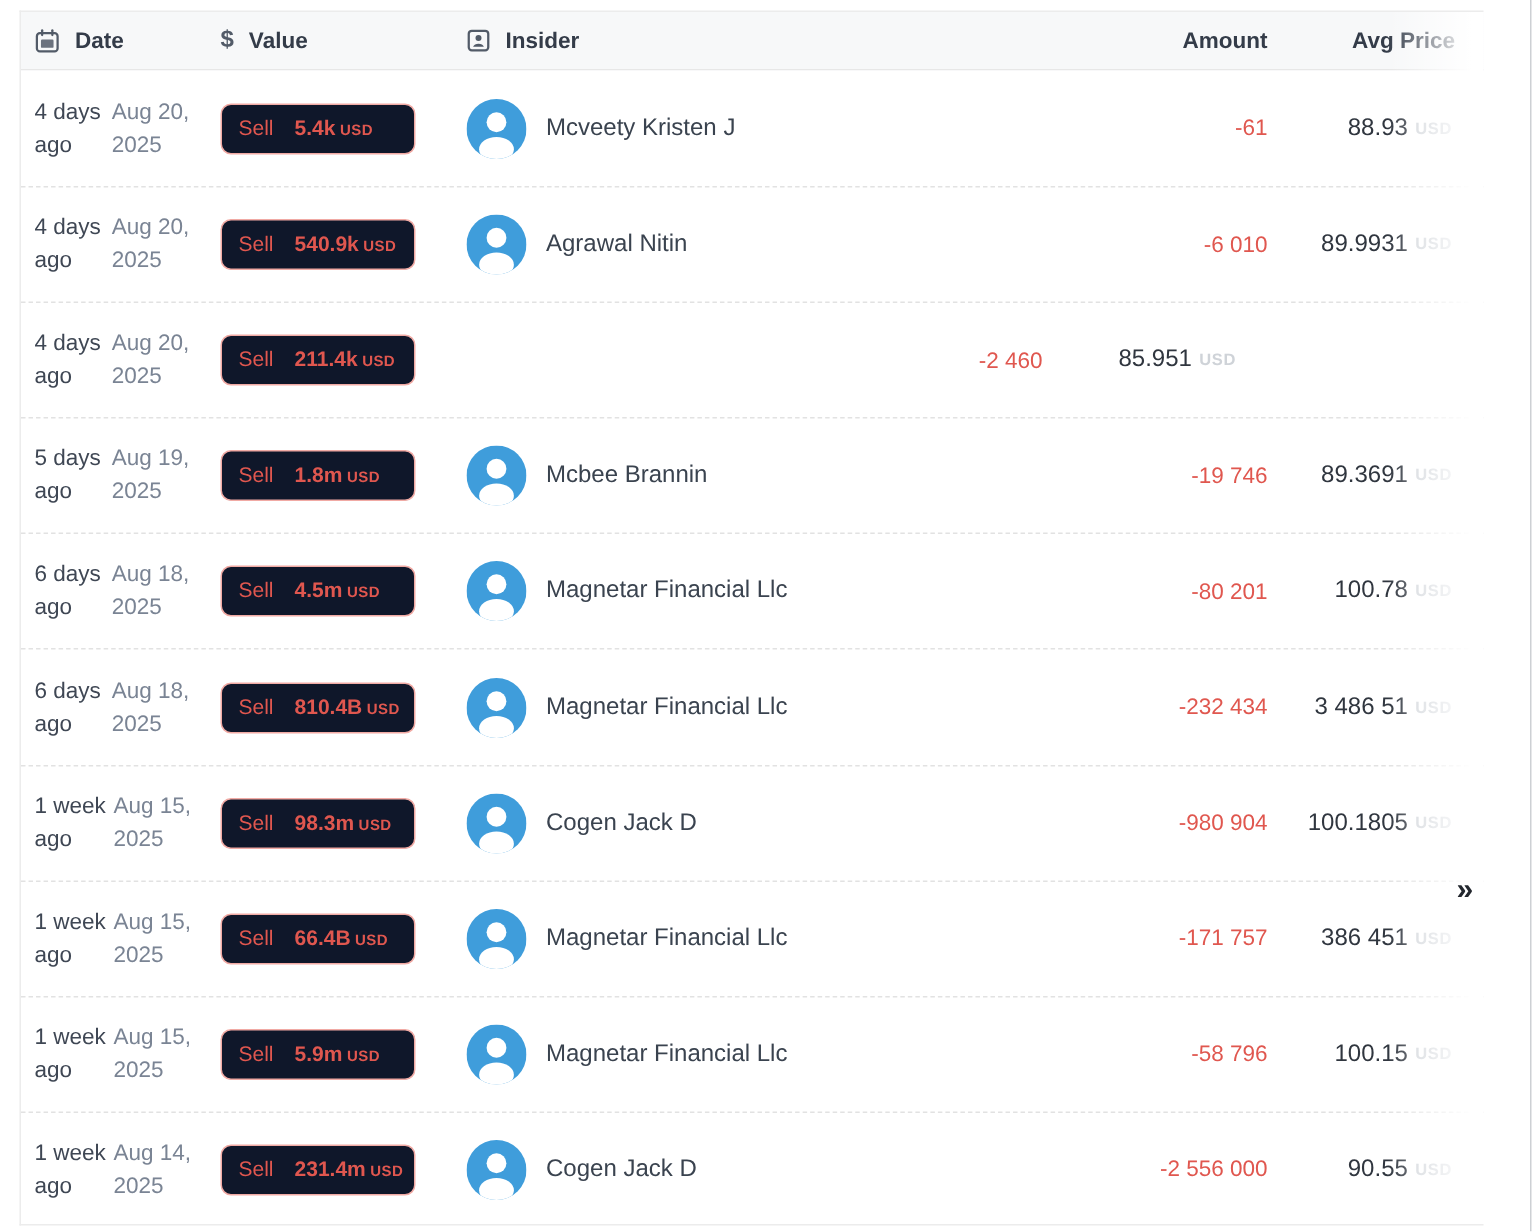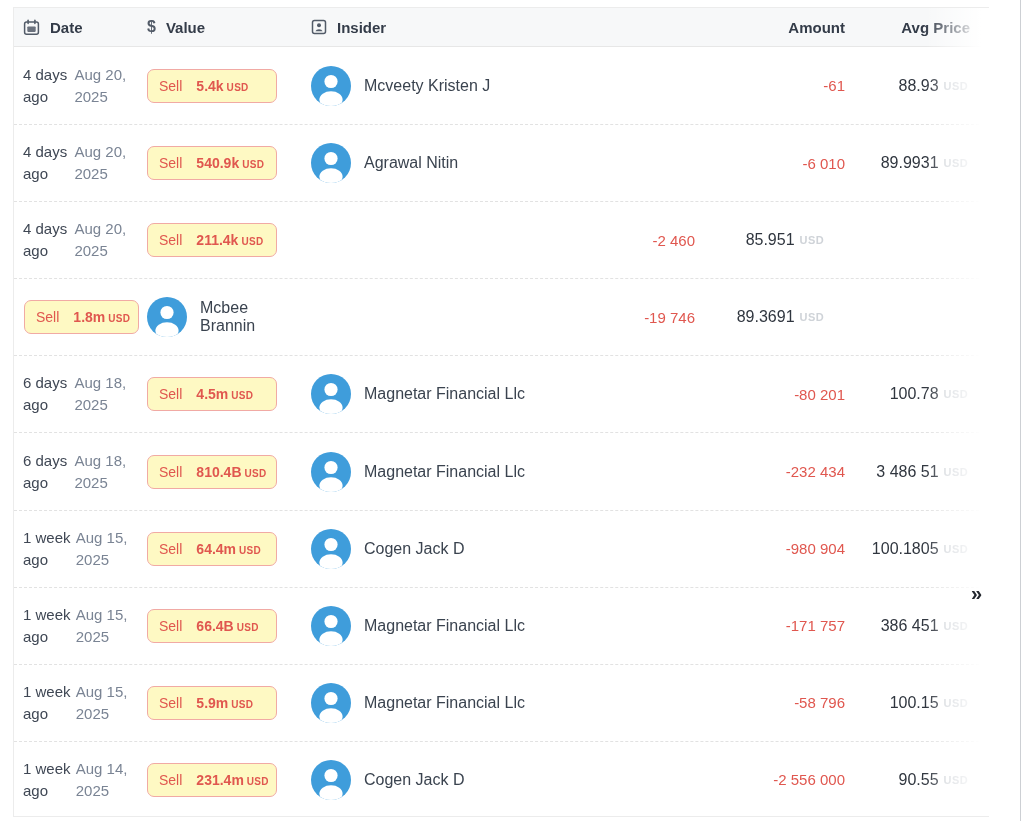--- a/index.html
+++ b/index.html
@@ -50,21 +50,21 @@
   .cell{display:flex;align-items:center;}
   .c-date-cell{flex-direction:row;align-items:flex-start;justify-content:center;padding-left:9px;line-height:22px;}
   .date-rel{font-size:15px;color:#3f4754;}
   .date-abs{font-size:15px;color:#7a8494;}
   .c-value-cell{padding-left:10px;}
   .sell-badge{
     width:130px;box-sizing:border-box;
     border:1px solid #f1aaa4;border-radius:7px;
     padding:7px 8px 7px 11px;
     display:flex;align-items:baseline;gap:14px;
-    background:#fef9c3;
+    background:#0f172a;
   }
   .sell-label{font-size:14px;color:#e0574f;}
   .sell-value{font-size:14px;font-weight:700;color:#e0574f;}
   .sell-cur{font-size:10px;font-weight:700;color:#e0574f;margin-left:3px;letter-spacing:.3px;}
   .c-insider-cell{padding-left:10px;gap:13px;}
   .avatar{width:40px;height:40px;flex:0 0 40px;}
   .insider-name{font-size:16px;color:#3a434f;}
   .c-amount-cell{justify-content:flex-end;font-size:15px;color:#e0574f;}
   .c-price-cell{justify-content:flex-end;padding-right:21px;}
   .price-num{font-size:16px;color:#30363f;}
@@ -210,20 +210,24 @@
         <div class="cell c-amount-cell">
           <span>-2 460</span>
         </div>
         <div class="cell c-price-cell">
           <span class="price-num">85.951</span>
           <span class="price-cur">USD</span>
         </div>
       </div>
 
       <div class="grid-row row">
+        <div class="cell c-date-cell">
+          <span class="date-rel">5 days ago</span>
+          <span class="date-abs">Aug 19, 2025</span>
+        </div>
         <div class="cell c-value-cell">
           <span class="sell-badge">
             <span class="sell-label">Sell</span>
             <span class="sell-value-wrap"><span class="sell-value">1.8m</span><span class="sell-cur">USD</span></span>
           </span>
         </div>
         <div class="cell c-insider-cell">
           <span class="avatar">
             <svg width="40" height="40" viewBox="0 0 40 40">
               <defs></defs>
@@ -315,21 +319,21 @@
       </div>
 
       <div class="grid-row row">
         <div class="cell c-date-cell">
           <span class="date-rel">1 week ago</span>
           <span class="date-abs">Aug 15, 2025</span>
         </div>
         <div class="cell c-value-cell">
           <span class="sell-badge">
             <span class="sell-label">Sell</span>
-            <span class="sell-value-wrap"><span class="sell-value">64.4m</span><span class="sell-cur">USD</span></span>
+            <span class="sell-value-wrap"><span class="sell-value">98.3m</span><span class="sell-cur">USD</span></span>
           </span>
         </div>
         <div class="cell c-insider-cell">
           <span class="avatar">
             <svg width="40" height="40" viewBox="0 0 40 40">
               <defs></defs>
               <clipPath id="avclip">
                 <circle cx="20" cy="20" r="20"></circle>
               </clipPath>
               <circle cx="20" cy="20" r="20" fill="#3f9ddb"></circle>

